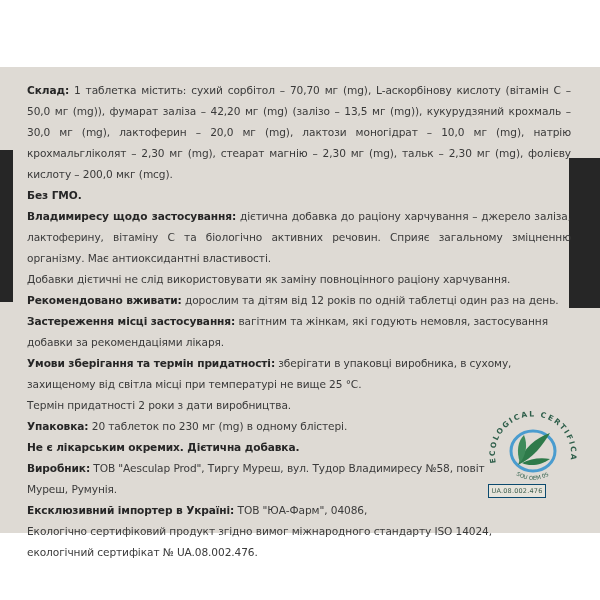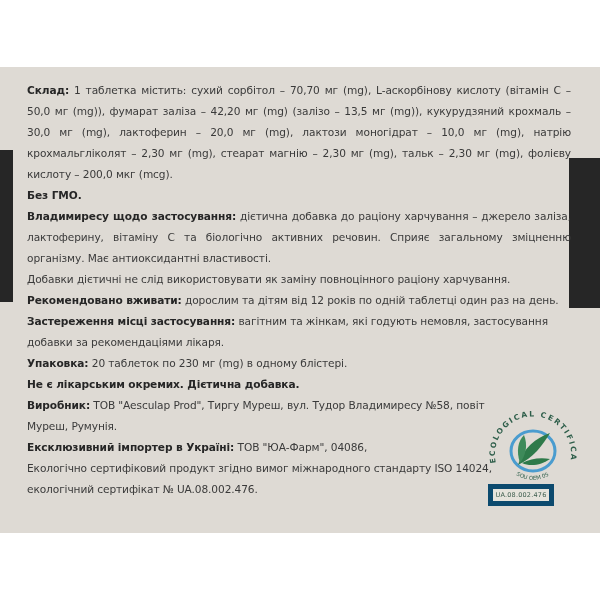--- a/index.html
+++ b/index.html
@@ -39,21 +39,21 @@
     .justify { text-align: justify; }
     .cert {
       position: absolute;
       left: 478px; top: 393px;
       width: 110px; height: 110px;
     }
     .cert-label {
       position: absolute;
       left: 488px; top: 484px;
       width: 56px; height: 12px;
-      border: 5px solid #0c4a6e;
+      border: 1px solid #0c4a6e;
       font-size: 6.5px;
       line-height: 12px;
       text-align: center;
       color: #3e5e4e;
       background: #e6e4dc;
       letter-spacing: 0.2px;
     }
   </style>
 </head>
 <body>
@@ -62,20 +62,22 @@
 <div class="bar-left"></div>
 <div class="bar-right"></div>
 
 <div class="text">
   <p class="justify"><b>Склад:</b><span> 1 таблетка містить: сухий сорбітол – 70,70 мг (mg), L-аскорбінову кислоту (вітамін С – 50,0 мг (mg)), фумарат заліза – 42,20 мг (mg) (залізо – 13,5 мг (mg)), кукурудзяний крохмаль – 30,0 мг (mg), лактоферин – 20,0 мг (mg), лактози моногідрат – 10,0 мг (mg), натрію крохмальгліколят – 2,30 мг (mg), стеарат магнію – 2,30 мг (mg), тальк – 2,30 мг (mg), фолієву кислоту – 200,0 мкг (mcg).</span></p>
   <p><b>Без ГМО.</b></p>
   <p class="justify"><b>Владимиресу щодо застосування:</b><span> дієтична добавка до раціону харчування – джерело заліза, лактоферину, вітаміну С та біологічно активних речовин. Сприяє загальному зміцненню організму. Має антиоксидантні властивості.</span></p>
   <p>Добавки дієтичні не слід використовувати як заміну повноцінного раціону харчування.</p>
   <p><b>Рекомендовано вживати:</b><span> дорослим та дітям від 12 років по одній таблетці один раз на день.</span></p>
   <p><b>Застереження місці застосування:</b><span> вагітним та жінкам, які годують немовля, застосування добавки за рекомендаціями лікаря.</span></p>
+  <p><b>Умови зберігання та термін придатності:</b><span> зберігати в упаковці виробника, в сухому, захищеному від світла місці при температурі не вище 25 °С.</span></p>
+  <p>Термін придатності 2 роки з дати виробництва.</p>
   <p><b>Упаковка:</b><span>  20 таблеток по 230 мг (mg) в одному блістері.</span></p>
   <p><b>Не є лікарським окремих. Дієтична добавка.</b></p>
   <p style="width:460px"><b>Виробник:</b><span> ТОВ "Aesculap Prod", Тиргу Муреш, вул. Тудор Владимиресу №58, повіт Муреш, Румунія.</span></p>
   <p><b>Ексклюзивний імпортер в Україні:</b><span> ТОВ "ЮА-Фарм", 04086,</span></p>
   <p>Екологічно сертифіковий продукт згідно вимог міжнародного стандарту ISO 14024,</p>
   <p>екологічний сертифікат № UA.08.002.476.</p>
 </div>
 
 <svg class="cert" viewBox="0 0 110 110">
   <defs>

